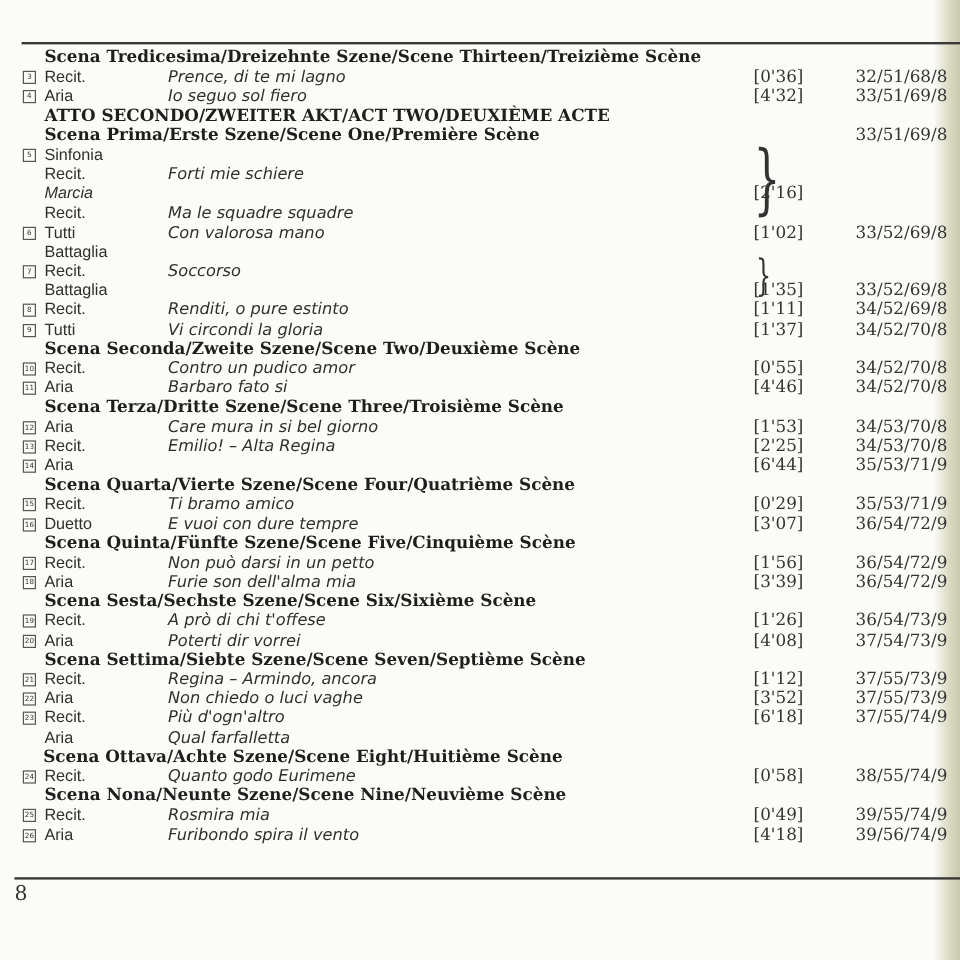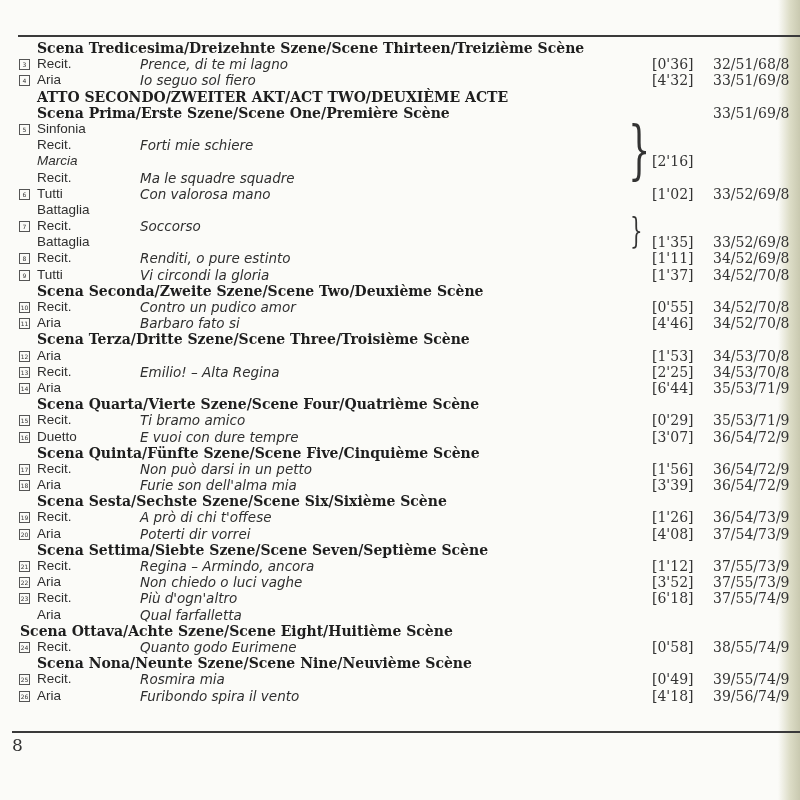--- a/index.html
+++ b/index.html
@@ -22,30 +22,30 @@
     .page-number {
       position: absolute; left: 12px; top: 735px; font-size: 17px; color: #333;
       font-family: "DejaVu Serif", serif;
     }
     .rows { position: absolute; left: 0; top: 40px; width: 752px; }
     .row { position: relative; height: 16.2px; line-height: 16.2px; font-size: 14px; white-space: nowrap; }
     .row.scene, .row.act {
       font-family: "DejaVu Serif", "Liberation Serif", serif; font-weight: bold; font-size: 14px;
       padding-left: 37px; color: #1e1e1e;
     }
-    .row.scene.flush { padding-left: 20px; }
+    .row.scene.flush { padding-left: 36px; }
     .track-badge {
       position: absolute; left: 19px; top: 3px; width: 9px; height: 9px;
       border: 1px solid #555; font-size: 6px; line-height: 9px; text-align: center;
       color: #333; font-family: "DejaVu Sans", sans-serif;
     }
     .form { position: absolute; left: 37px; font-family: Liberation Sans, sans-serif; font-size: 13.5px; color: #2f2f2f; text-align: right; }
     .form.italic { font-style: italic; }
     .incipit { position: absolute; left: 112px; font-family: "DejaVu Sans", sans-serif; font-style: italic; font-size: 13.5px; color: #2f2f2f; margin-left: 28px; }
-    .duration { position: absolute; left: 652px; font-family: "DejaVu Serif", serif; font-size: 14px; color: #333; }
+    .duration { position: absolute; left: 628px; font-family: "DejaVu Serif", serif; font-size: 14px; color: #333; }
     .cd-index { position: absolute; left: 713px; font-family: "DejaVu Serif", serif; font-size: 14px; color: #333; }
     .brace {
       position: absolute; font-family: "DejaVu Serif", serif; color: #333;
     }
   </style>
 </head>
 <body>
 
 <div class="page-shadow"></div>
 <div class="rule-top"></div>
@@ -130,20 +130,21 @@
       <span class="track-badge">11</span>
       <span class="form">Aria</span>
       <span class="incipit">Barbaro fato si</span>
       <span class="duration">[4'46]</span>
       <span class="cd-index">34/52/70/8</span>
     </div>
     <div class="row scene"><span>Scena Terza/Dritte Szene/Scene Three/Troisième Scène</span></div>
     <div class="row track">
       <span class="track-badge">12</span>
       <span class="form">Aria</span>
+      <span class="incipit">Care mura in si bel giorno</span>
       <span class="duration">[1'53]</span>
       <span class="cd-index">34/53/70/8</span>
     </div>
     <div class="row track">
       <span class="track-badge">13</span>
       <span class="form">Recit.</span>
       <span class="incipit">Emilio! – Alta Regina</span>
       <span class="duration">[2'25]</span>
       <span class="cd-index">34/53/70/8</span>
     </div>

